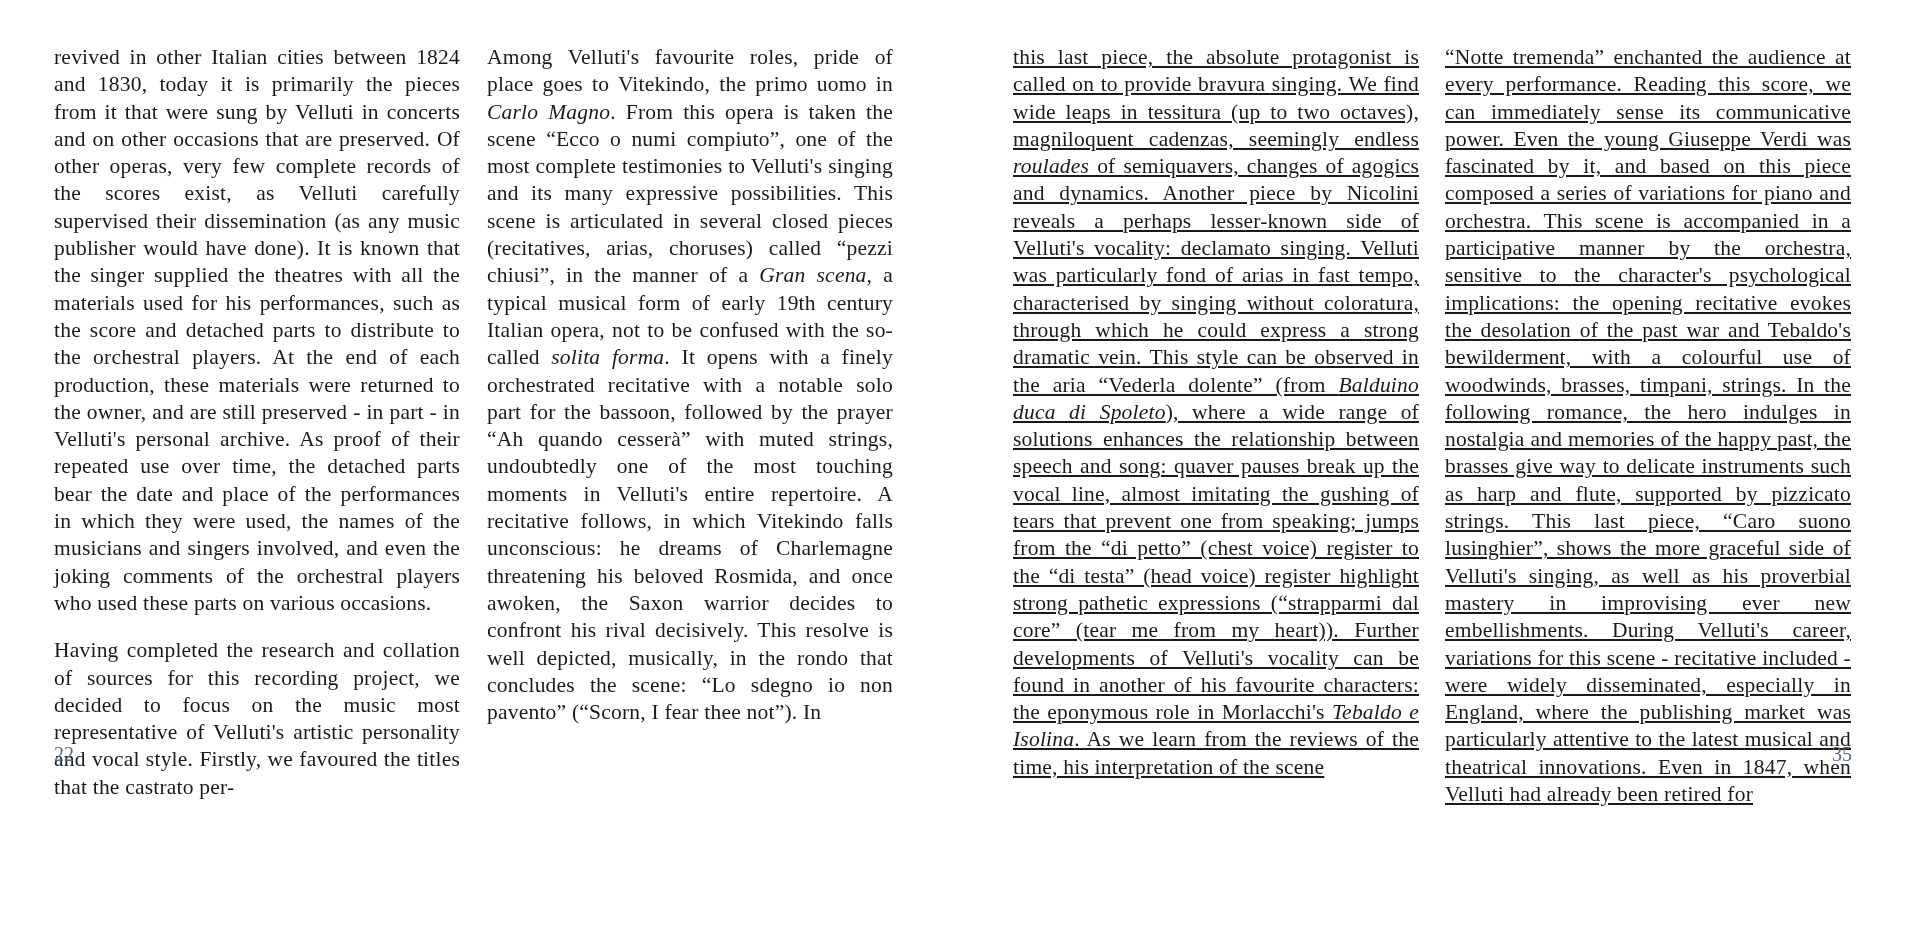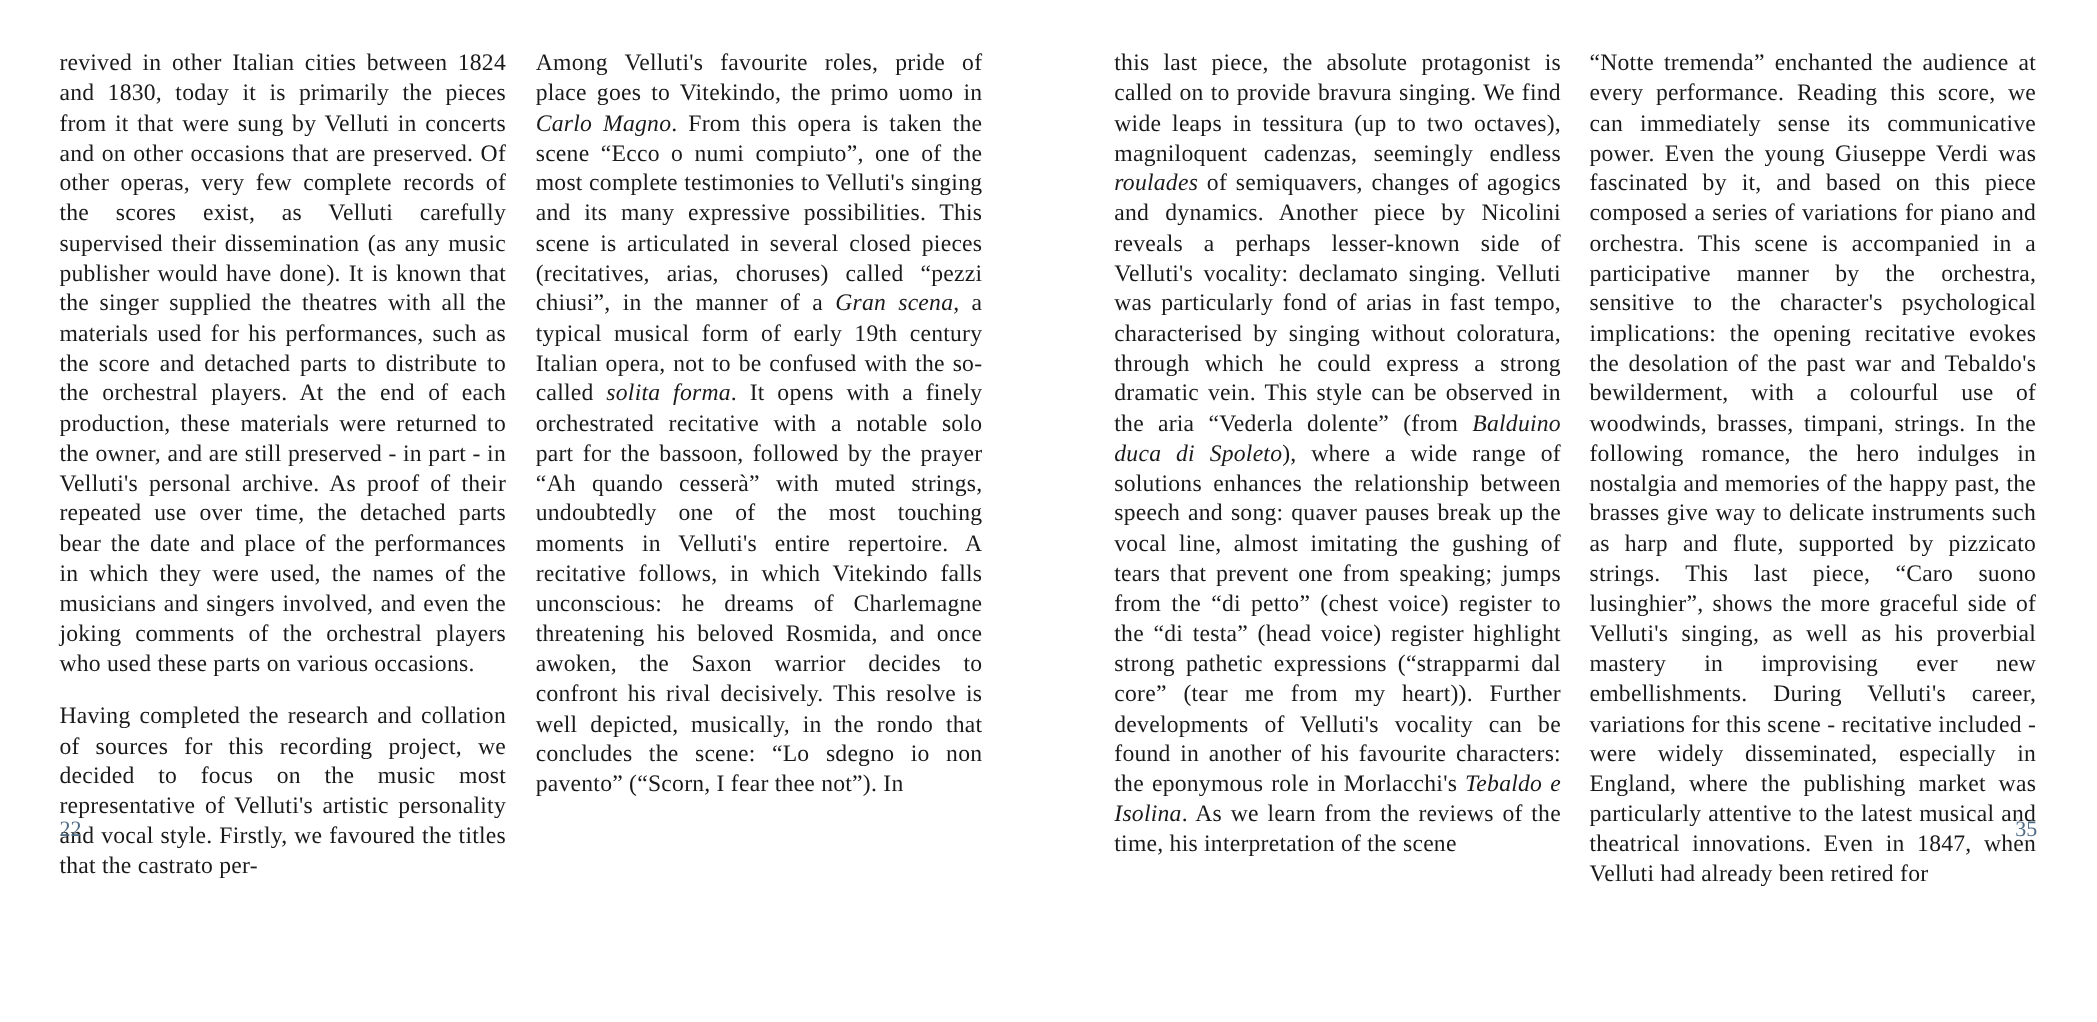--- a/index.html
+++ b/index.html
@@ -24,20 +24,21 @@
     position: relative;
     width: 953px;
     height: 929px;
     box-sizing: border-box;
   }
   .page-left {
     padding: 44px 60px 0 54px;
   }
   .page-right {
     padding: 44px 76px 0 60px;
+    text-decoration: underline;
   }
   .cols {
     display: flex;
     gap: 26px;
     height: 790px;
     justify-content: space-between;
   }
   .col {
     width: 406px;
     flex: 0 0 406px;

